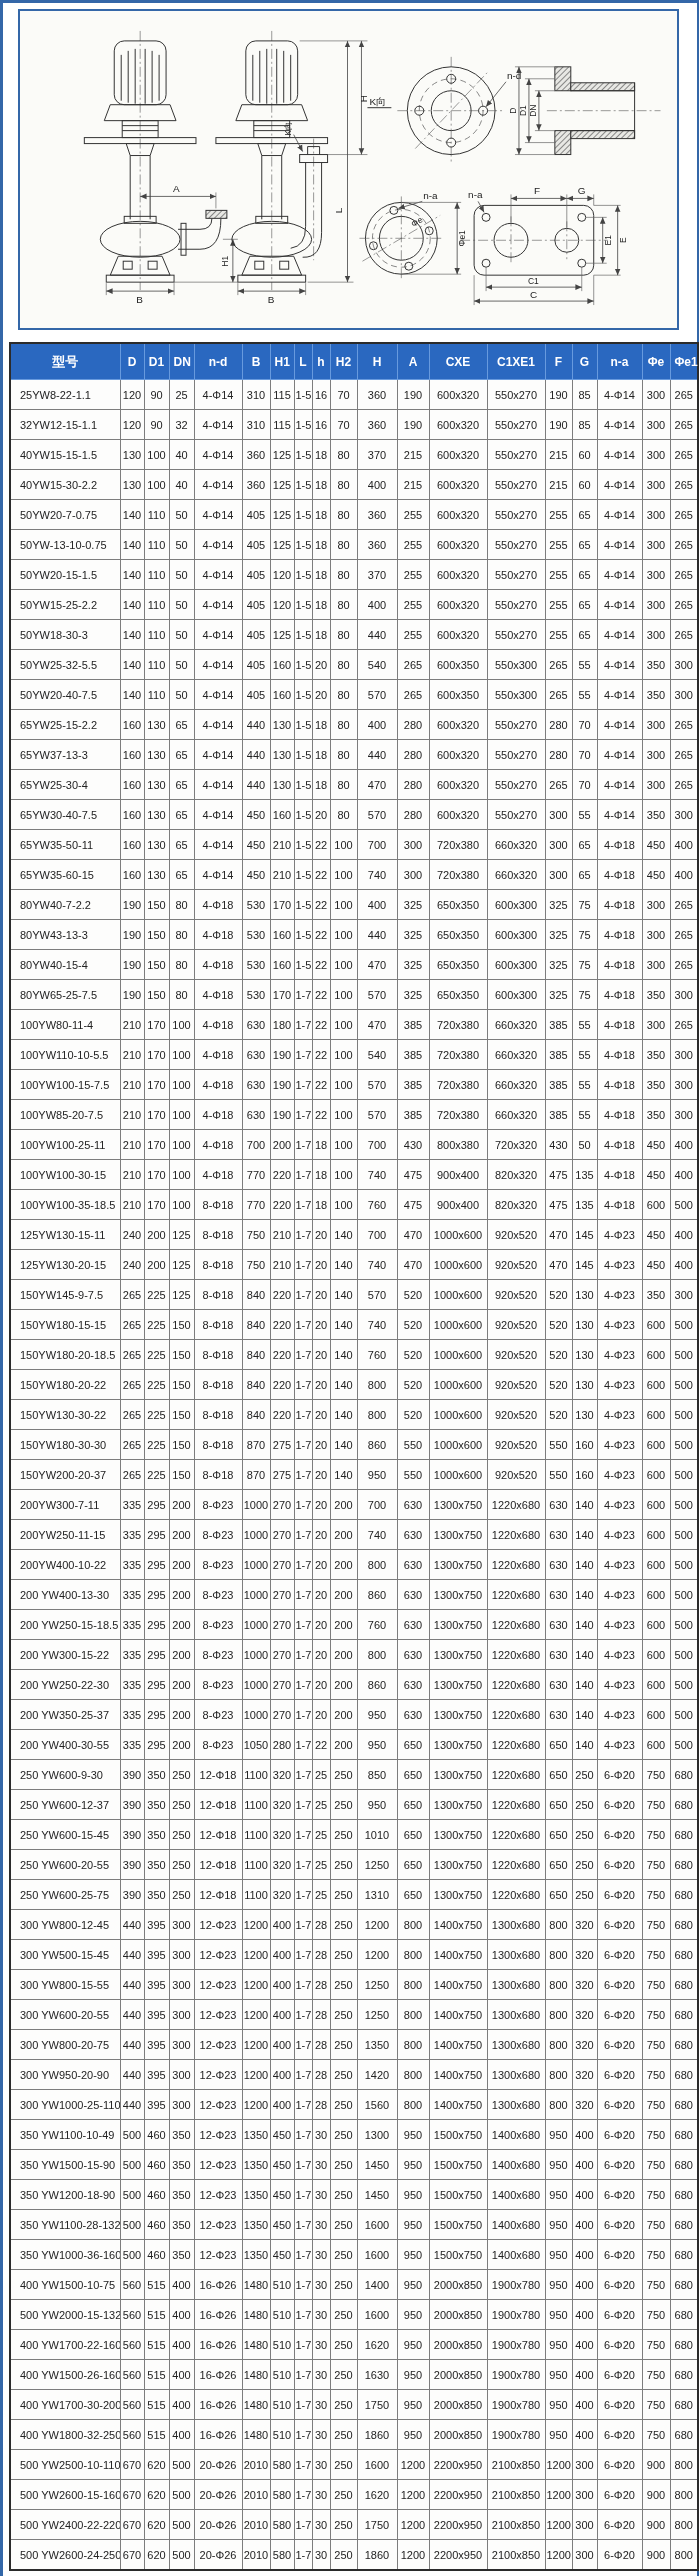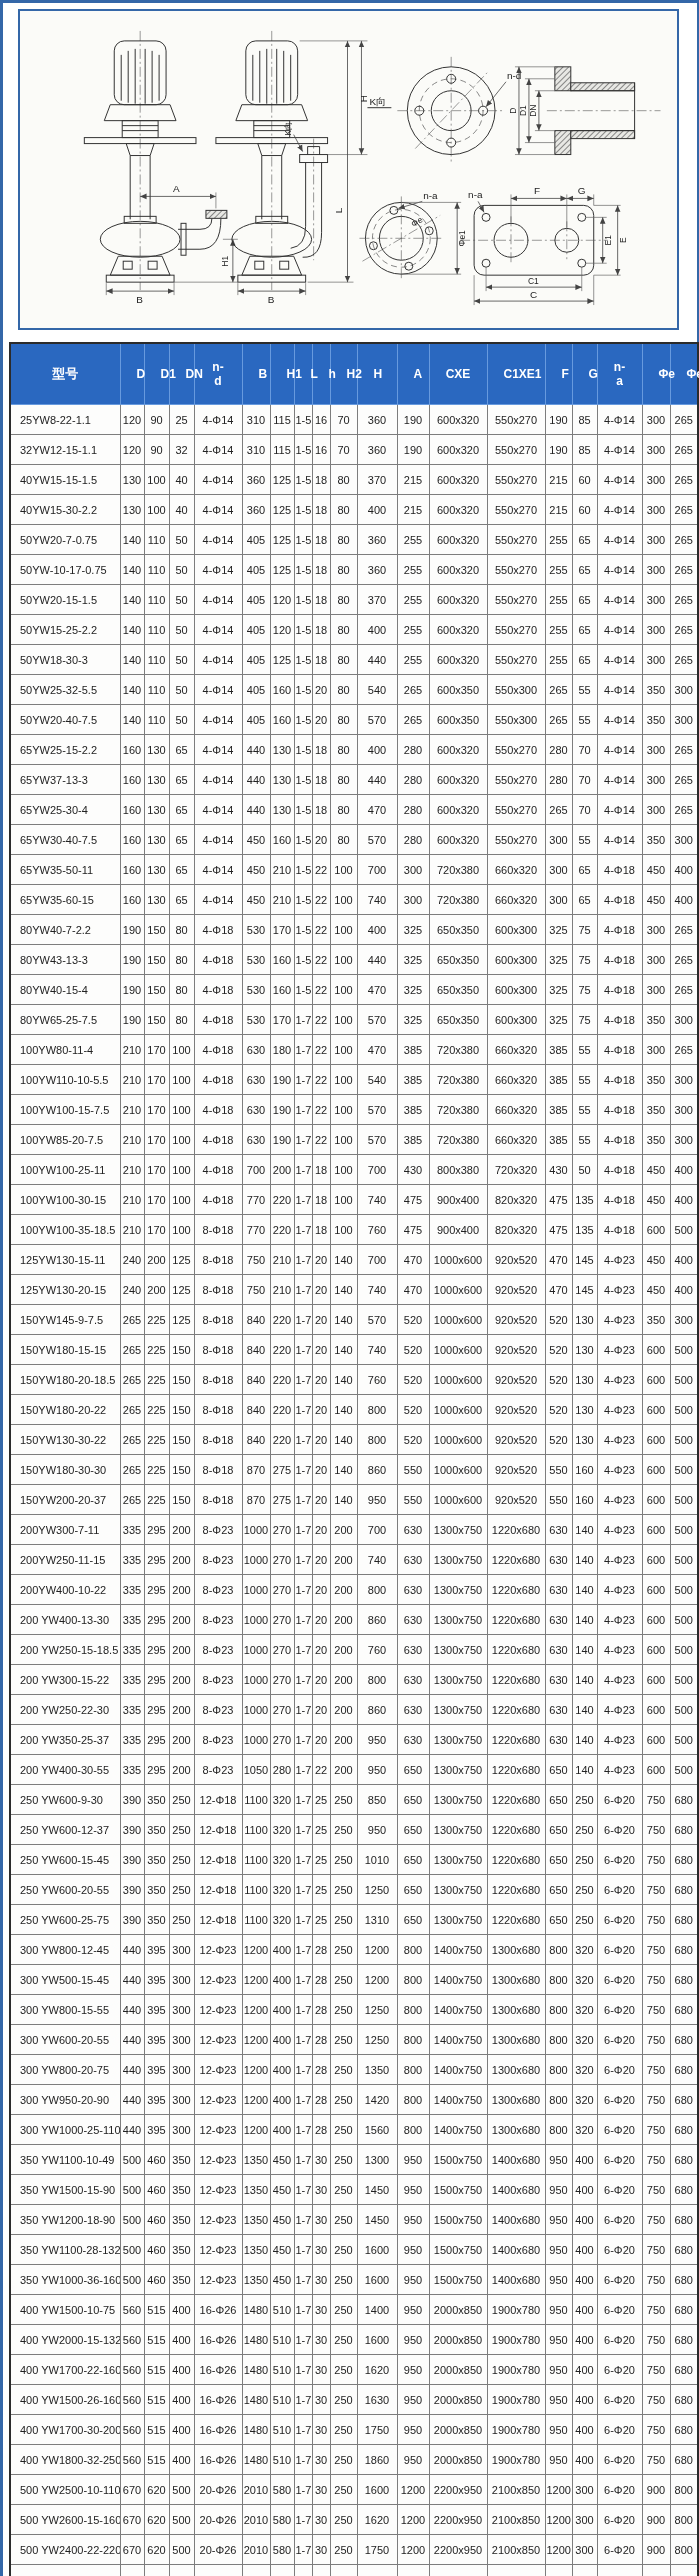--- a/index.html
+++ b/index.html
@@ -25,21 +25,21 @@
   svg text { fill:#222; font-size:10px; font-family:"Liberation Sans","DejaVu Sans",sans-serif; }
   svg text.sm { font-size:8.5px; }
   .table-wrap { position:absolute; top:339px; left:6px; width:688px; }
   table.spec {
     border-collapse:collapse; table-layout:fixed; width:688px;
     border:2px solid #2b2b2b;
     font-size:11px; color:#222;
   }
   table.spec th {
     background:var(--header-bg,#2a68c0); color:#fff; font-weight:bold;
-    font-size:12px; height:27px; border:1px solid #679ade; padding:16px;
+    font-size:12px; height:27px; border:1px solid #679ade; padding:4px;
   }
   table.spec th.model-col { font-size:13px; }
   table.spec td {
     border:1px solid #7d7d7d; background:#fdfdfc; text-align:center;
     height:29px; padding:0 1px; overflow:hidden; white-space:nowrap;
   }
   table.spec td.model { text-align:left; padding-left:9px; }
 </style>
 </head>
 <body>
@@ -383,21 +383,21 @@
             <td>255</td>
             <td>600x320</td>
             <td>550x270</td>
             <td>255</td>
             <td>65</td>
             <td>4-Φ14</td>
             <td>300</td>
             <td>265</td>
           </tr>
           <tr>
-            <td class="model">50YW-10-17-0.75</td>
+            <td class="model">50YW-13-10-0.75</td>
             <td>140</td>
             <td>110</td>
             <td>50</td>
             <td>4-Φ14</td>
             <td>405</td>
             <td>125</td>
             <td>1-5</td>
             <td>18</td>
             <td>80</td>
             <td>360</td>
@@ -1622,21 +1622,21 @@
             <td>950</td>
             <td>2000x850</td>
             <td>1900x780</td>
             <td>950</td>
             <td>400</td>
             <td>6-Φ20</td>
             <td>750</td>
             <td>680</td>
           </tr>
           <tr>
-            <td class="model">400 YW2000-15-132</td>
+            <td class="model">500 YW2000-15-132</td>
             <td>560</td>
             <td>515</td>
             <td>400</td>
             <td>16-Φ26</td>
             <td>1480</td>
             <td>510</td>
             <td>1-7</td>
             <td>30</td>
             <td>250</td>
             <td>1600</td>

